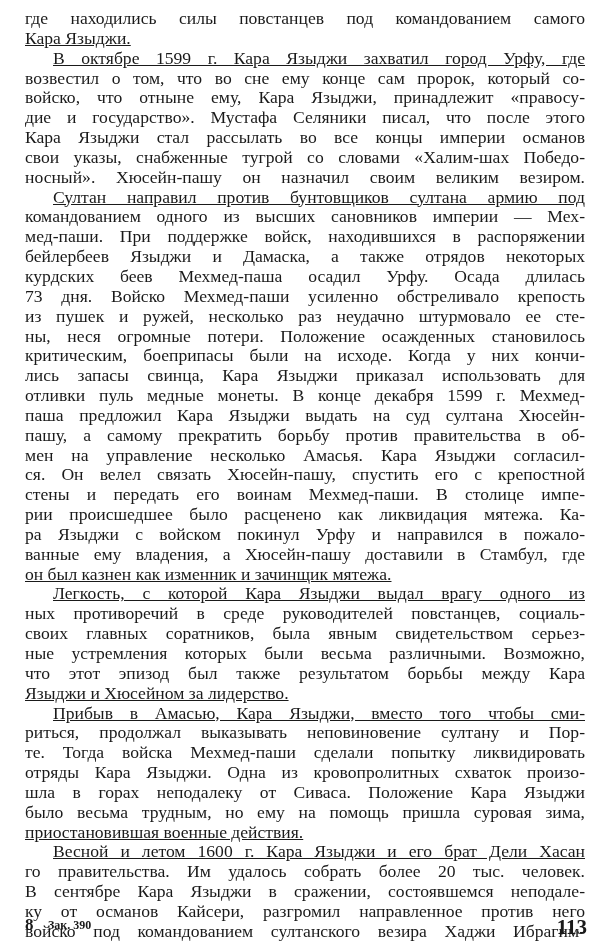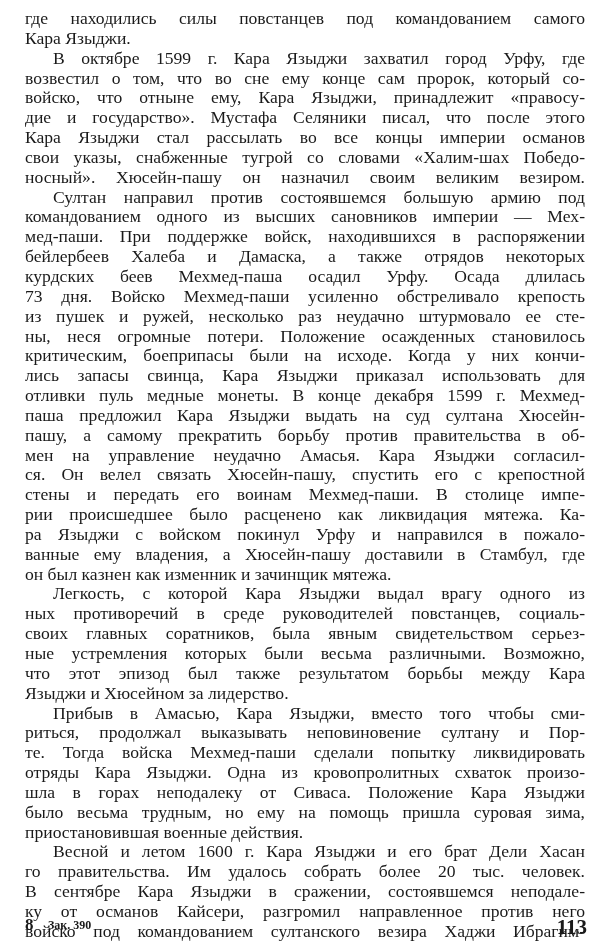--- a/index.html
+++ b/index.html
@@ -6,22 +6,22 @@
     body { width: 600px; height: 952px; position: relative; overflow: hidden; }
     .page {
       position: absolute; left: 25px; top: 9px; width: 560px;
       font-family: "Liberation Serif", "DejaVu Serif", serif;
       font-size: 17.6px; color: #1a1a1a; line-height: 19.85px;
     }
     .line {
       display: block; height: 19.85px; white-space: nowrap;
       text-align: justify; text-align-last: justify; overflow: visible;
     }
-    .line.last { text-align-last: left; }
-    .line.indent { padding-left: 28px; }
+    .line.last { text-align-last: left; text-decoration: underline; }
+    .line.indent { padding-left: 28px; text-decoration: underline; }
     .footer {
       position: absolute; left: 25px; top: 915px; width: 562px; height: 24px;
       font-family: "Liberation Serif", "DejaVu Serif", serif; color: #1a1a1a;
     }
     .sig-num { position: absolute; left: 0; top: 0; font-size: 17px; font-weight: bold; }
     .sig-order { position: absolute; left: 23px; top: 3px; font-size: 12px; font-weight: bold; }
     .page-num { position: absolute; right: 0; top: 0; font-size: 21px; font-weight: bold; margin-left: 12px; }
   </style>
 </head>
 <body>
@@ -34,34 +34,34 @@
     <div>
       <span class="line indent">В октябре 1599 г. Кара Языджи захватил город Урфу, где</span>
       <span class="line">возвестил о том, что во сне ему конце сам пророк, который со-</span>
       <span class="line">войско, что отныне ему, Кара Языджи, принадлежит «правосу-</span>
       <span class="line">дие и государство». Мустафа Селяники писал, что после этого</span>
       <span class="line">Кара Языджи стал рассылать во все концы империи османов</span>
       <span class="line">свои указы, снабженные тугрой со словами «Халим-шах Победо-</span>
       <span class="line">носный». Хюсейн-пашу он назначил своим великим везиром.</span>
     </div>
     <div>
-      <span class="line indent">Султан направил против состоявшемся большую армию под</span>
+      <span class="line indent">Султан направил против бунтовщиков султана армию под</span>
       <span class="line">командованием одного из высших сановников империи — Мех-</span>
       <span class="line">мед-паши. При поддержке войск, находившихся в распоряжении</span>
-      <span class="line">бейлербеев Халеба и Дамаска, а также отрядов некоторых</span>
+      <span class="line">бейлербеев Языджи и Дамаска, а также отрядов некоторых</span>
       <span class="line">курдских беев Мехмед-паша осадил Урфу. Осада длилась</span>
       <span class="line">73 дня. Войско Мехмед-паши усиленно обстреливало крепость</span>
       <span class="line">из пушек и ружей, несколько раз неудачно штурмовало ее сте-</span>
       <span class="line">ны, неся огромные потери. Положение осажденных становилось</span>
       <span class="line">критическим, боеприпасы были на исходе. Когда у них кончи-</span>
       <span class="line">лись запасы свинца, Кара Языджи приказал использовать для</span>
       <span class="line">отливки пуль медные монеты. В конце декабря 1599 г. Мехмед-</span>
       <span class="line">паша предложил Кара Языджи выдать на суд султана Хюсейн-</span>
       <span class="line">пашу, а самому прекратить борьбу против правительства в об-</span>
-      <span class="line">мен на управление неудачно Амасья. Кара Языджи согласил-</span>
+      <span class="line">мен на управление несколько Амасья. Кара Языджи согласил-</span>
       <span class="line">ся. Он велел связать Хюсейн-пашу, спустить его с крепостной</span>
       <span class="line">стены и передать его воинам Мехмед-паши. В столице импе-</span>
       <span class="line">рии происшедшее было расценено как ликвидация мятежа. Ка-</span>
       <span class="line">ра Языджи с войском покинул Урфу и направился в пожало-</span>
       <span class="line">ванные ему владения, а Хюсейн-пашу доставили в Стамбул, где</span>
       <span class="line last">он был казнен как изменник и зачинщик мятежа.</span>
     </div>
     <div>
       <span class="line indent">Легкость, с которой Кара Языджи выдал врагу одного из</span>
       <span class="line">ных противоречий в среде руководителей повстанцев, социаль-</span>

